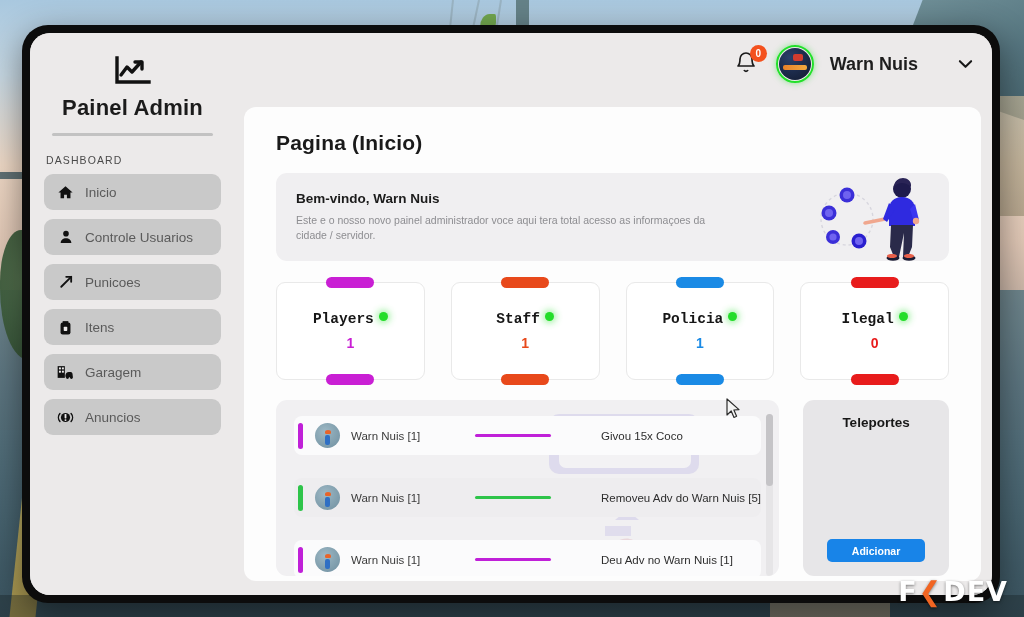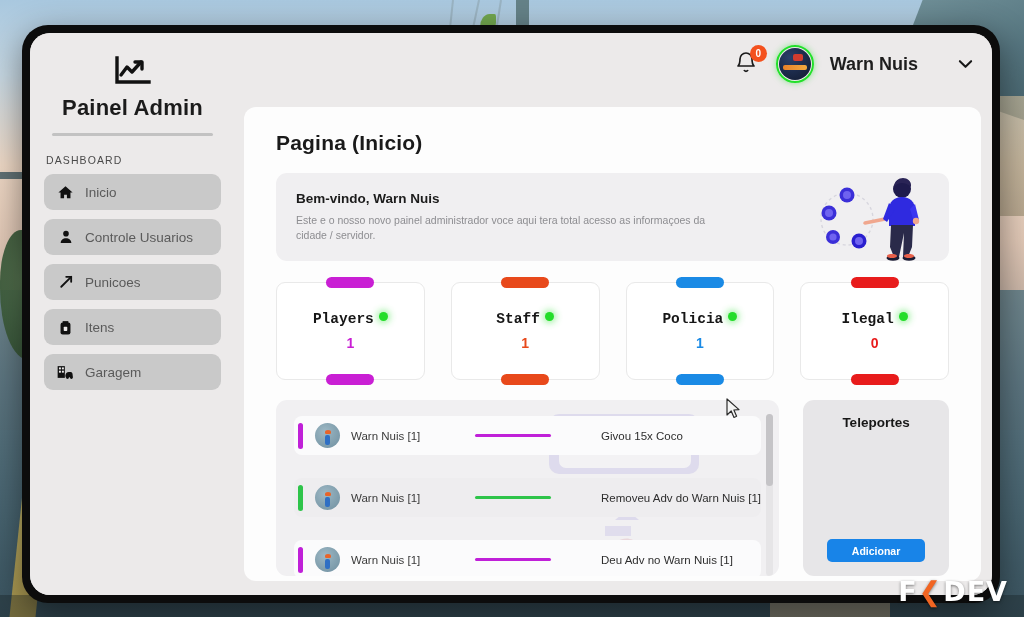--- a/index.html
+++ b/index.html
@@ -400,20 +400,32 @@
             <rect x="3" y="4" width="3" height="3" fill="#eceaea"></rect>
             <rect x="7.5" y="4" width="3" height="3" fill="#eceaea"></rect>
             <rect x="3" y="9" width="3" height="3" fill="#eceaea"></rect>
             <rect x="7.5" y="9" width="3" height="3" fill="#eceaea"></rect>
             <path d="M13 16c0-3 2-5 5-5h3c2 0 3 2 3 5v3h-11z"></path>
             <circle cx="16" cy="19.5" r="2.2"></circle>
                 <circle cx="22" cy="19.5" r="2.2"></circle>
           </svg>
         </span>
         <span class="nav-label">Garagem</span>
+      </div>
+      <div class="nav-item">
+        <span class="ico">
+          <svg width="19" height="17" viewBox="0 0 26 22" fill="none" stroke="#111" stroke-width="2.2">
+            <circle cx="13" cy="11" r="7" fill="#111" stroke="none"></circle>
+            <rect x="11.6" y="5.5" width="2.8" height="7" rx="1" fill="#eceaea" stroke="none"></rect>
+            <circle cx="13" cy="15" r="1.5" fill="#eceaea" stroke="none"></circle>
+            <path d="M4.5 5 A9 9 0 0 0 4.5 17" stroke-linecap="round"></path>
+            <path d="M21.5 5 A9 9 0 0 1 21.5 17" stroke-linecap="round"></path>
+          </svg>
+        </span>
+        <span class="nav-label">Anuncios</span>
       </div>
     </nav>
   </aside>
 
   <section class="main">
 
     <header class="topbar">
       <div class="bell-wrap">
         <span>
           <svg width="24" height="26" viewBox="0 0 24 26" fill="none" stroke="#1a1a1a" stroke-width="1.7" stroke-linejoin="round">
@@ -532,21 +544,21 @@
               <span class="log-av"></span>
               <span class="log-user">Warn Nuis [1]</span>
               <span class="log-line" style="background:#c020d8"></span>
               <span class="log-text">Givou 15x Coco</span>
             </div>
             <div class="log-row alt">
               <span class="log-accent" style="background:#2ec44a"></span>
               <span class="log-av"></span>
               <span class="log-user">Warn Nuis [1]</span>
               <span class="log-line" style="background:#2ec44a"></span>
-              <span class="log-text">Removeu Adv do Warn Nuis [1]</span>
+              <span class="log-text">Removeu Adv do Warn Nuis [5]</span>
             </div>
             <div class="log-row">
               <span class="log-accent" style="background:#c020d8"></span>
               <span class="log-av"></span>
               <span class="log-user">Warn Nuis [1]</span>
               <span class="log-line" style="background:#c020d8"></span>
               <span class="log-text">Deu Adv no Warn Nuis [1]</span>
             </div>
           </div>
 

